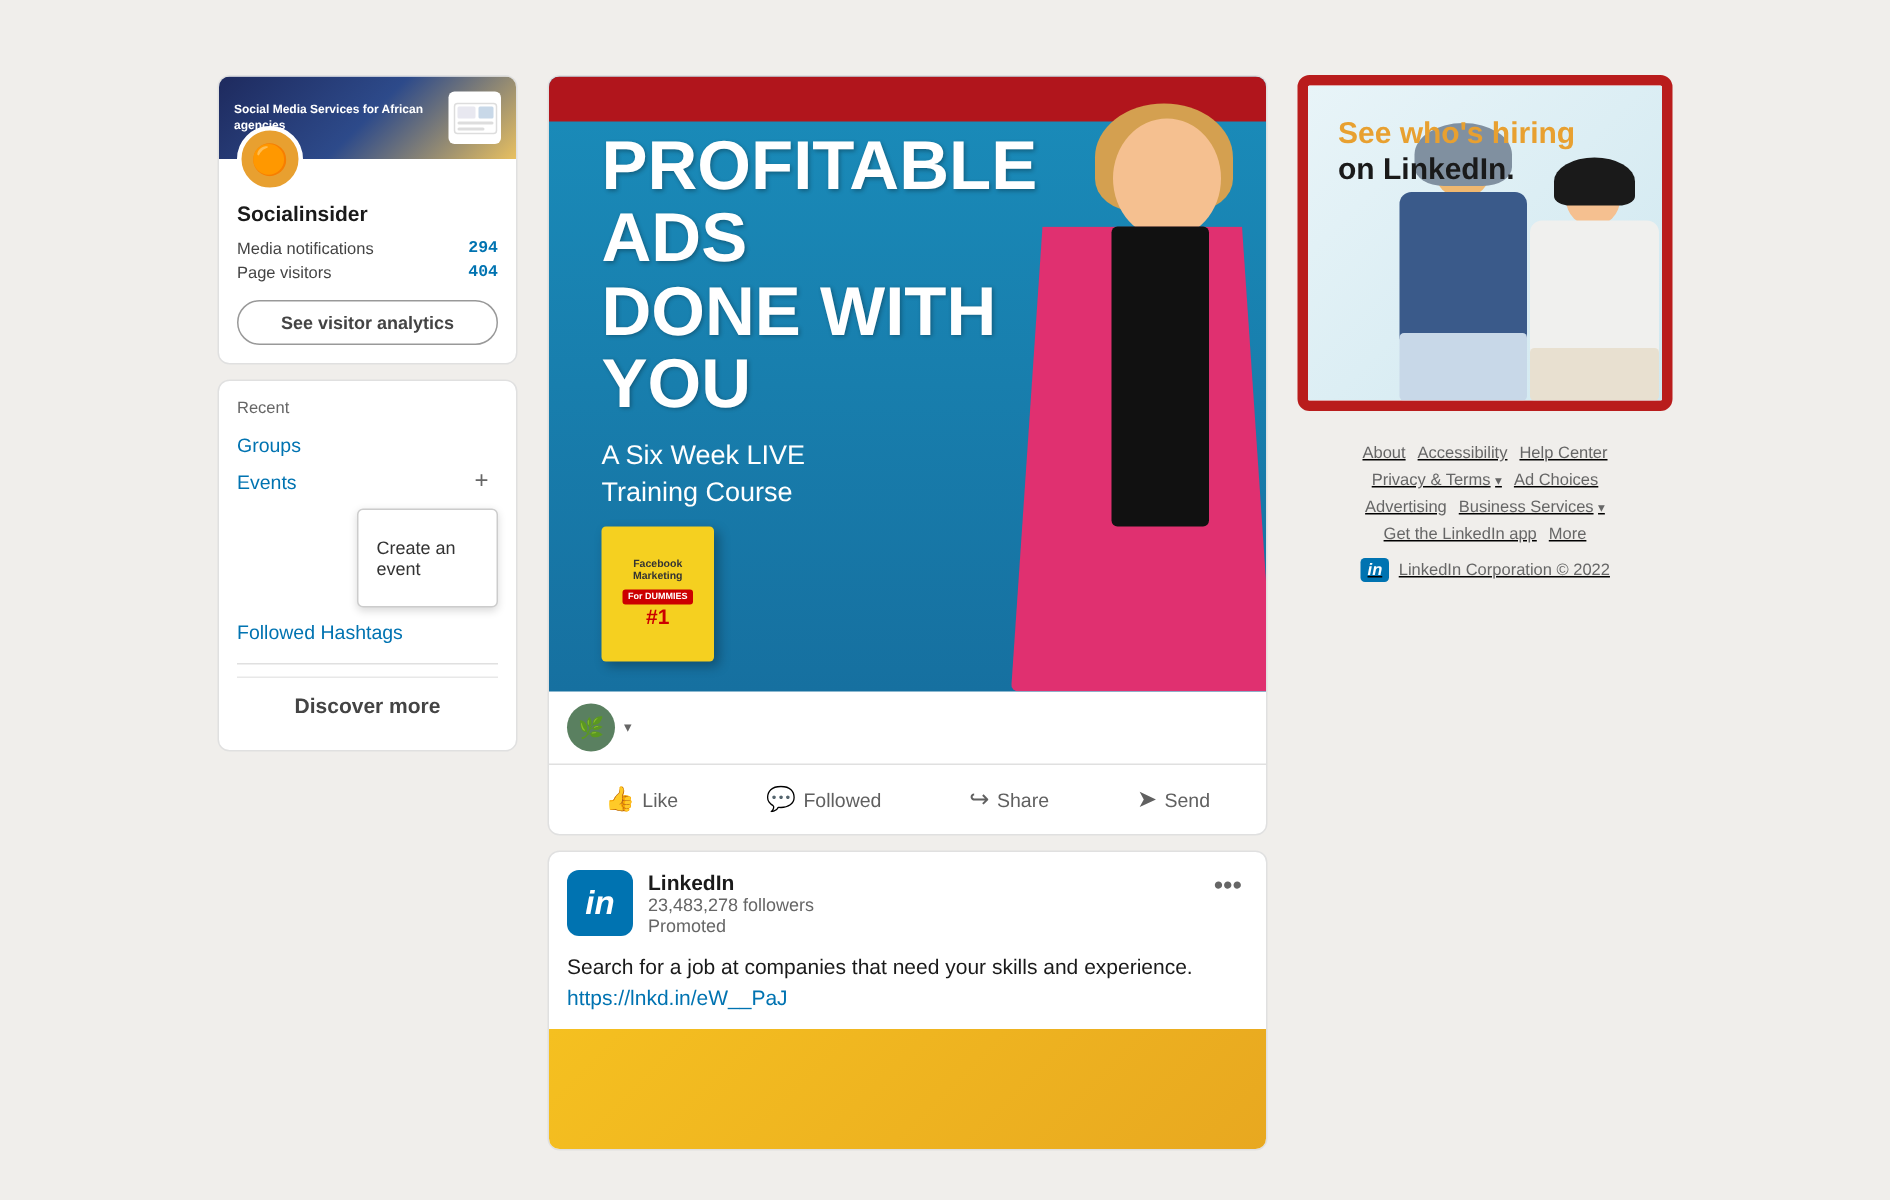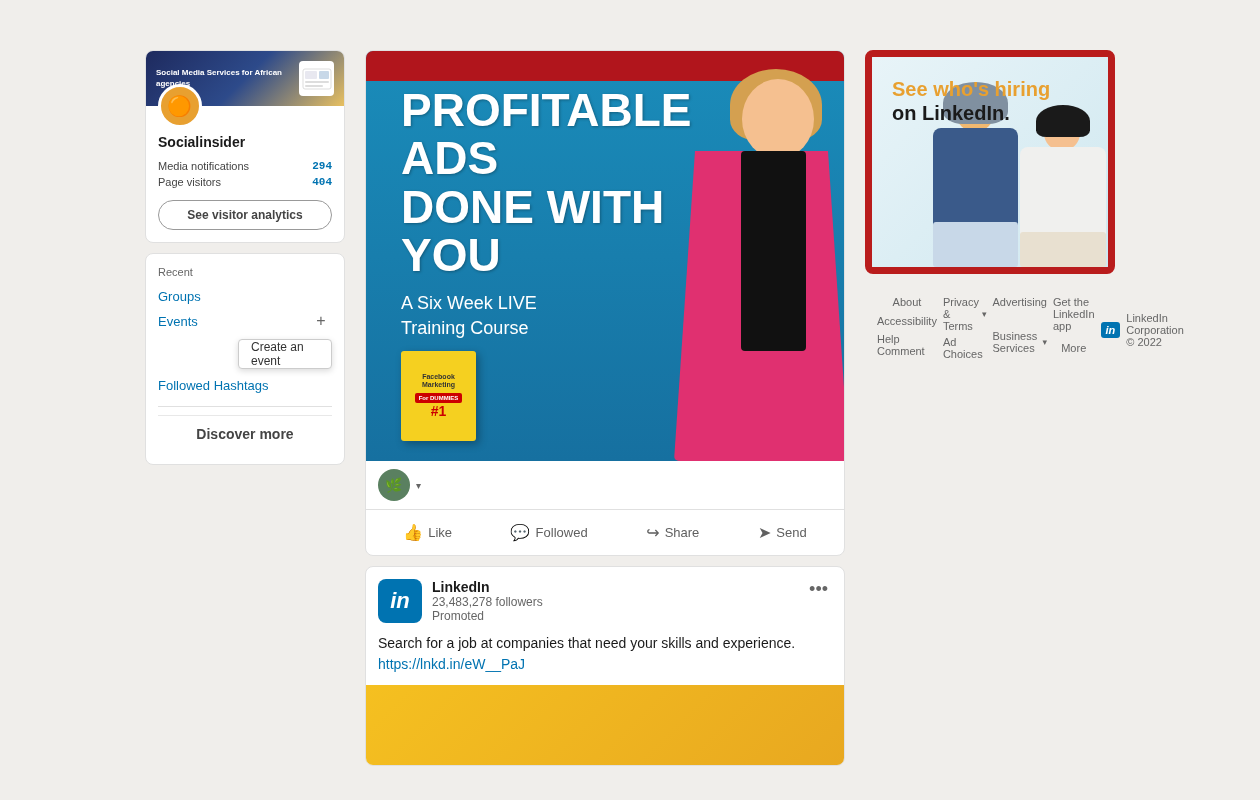--- a/index.html
+++ b/index.html
@@ -165,21 +165,21 @@
       align-items: center;
       justify-content: center;
       font-size: 16px;
       color: #666;
     }
 
     .tooltip-box {
       background: #fff;
       border: 1px solid #ccc;
       border-radius: 4px;
-      padding: 0 12px;
+      padding: 18px 12px;
       font-size: 12px;
       color: #333;
       box-shadow: 0 2px 6px rgba(0,0,0,0.15);
       position: relative;
       margin-top: 2px;
       display: inline-block;
     }
 
     .discover-more-btn {
       font-size: 14px;
@@ -471,22 +471,23 @@
       line-height: 1.2;
     }
 
     .ad-headline span {
       color: #e8a030;
     }
 
     .footer-links {
       padding: 12px;
       display: flex;
-      flex-direction: row;
+      flex-direction: column;
       gap: 6px;
+      text-decoration: underline;
     }
 
     .footer-row {
       display: flex;
       flex-wrap: wrap;
       gap: 4px 8px;
       justify-content: center;
     }
 
     .footer-link {
@@ -702,21 +703,21 @@
             <div style="position:absolute;top:135px;left:2px;width:86px;height:35px;background:#e8e0d0;border-radius:3px;"></div>
           </div>
         </div>
       </div>
     </div>
 
     <div class="footer-links">
       <div class="footer-row">
         <a class="footer-link">About</a>
         <a class="footer-link">Accessibility</a>
-        <a class="footer-link">Help Comment</a>
+        <a class="footer-link">Help Center</a>
       </div>
       <div class="footer-row">
         <div class="footer-privacy">
           <a class="footer-link">Privacy &amp; Terms</a>
           <span class="footer-chevron">▾</span>
         </div>
         <a class="footer-link">Ad Choices</a>
       </div>
       <div class="footer-row">
         <a class="footer-link">Advertising</a>

